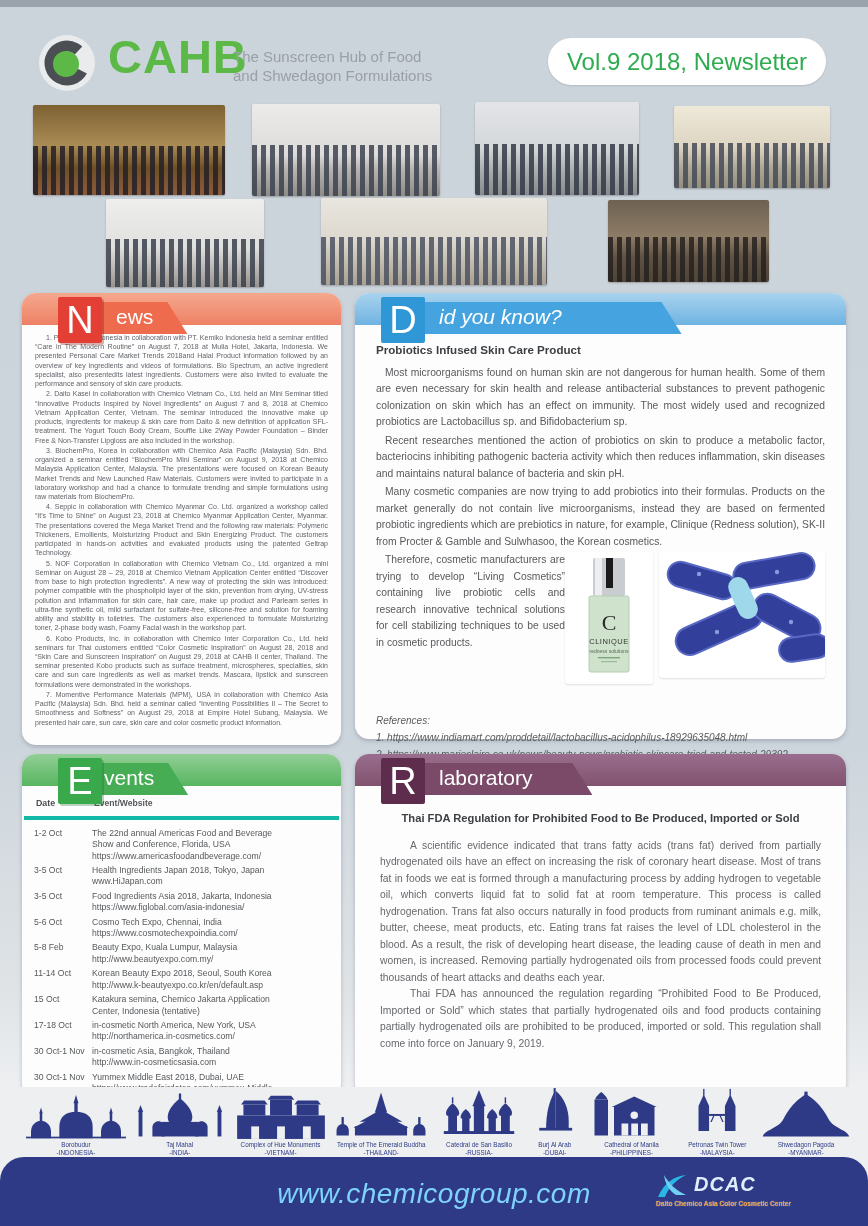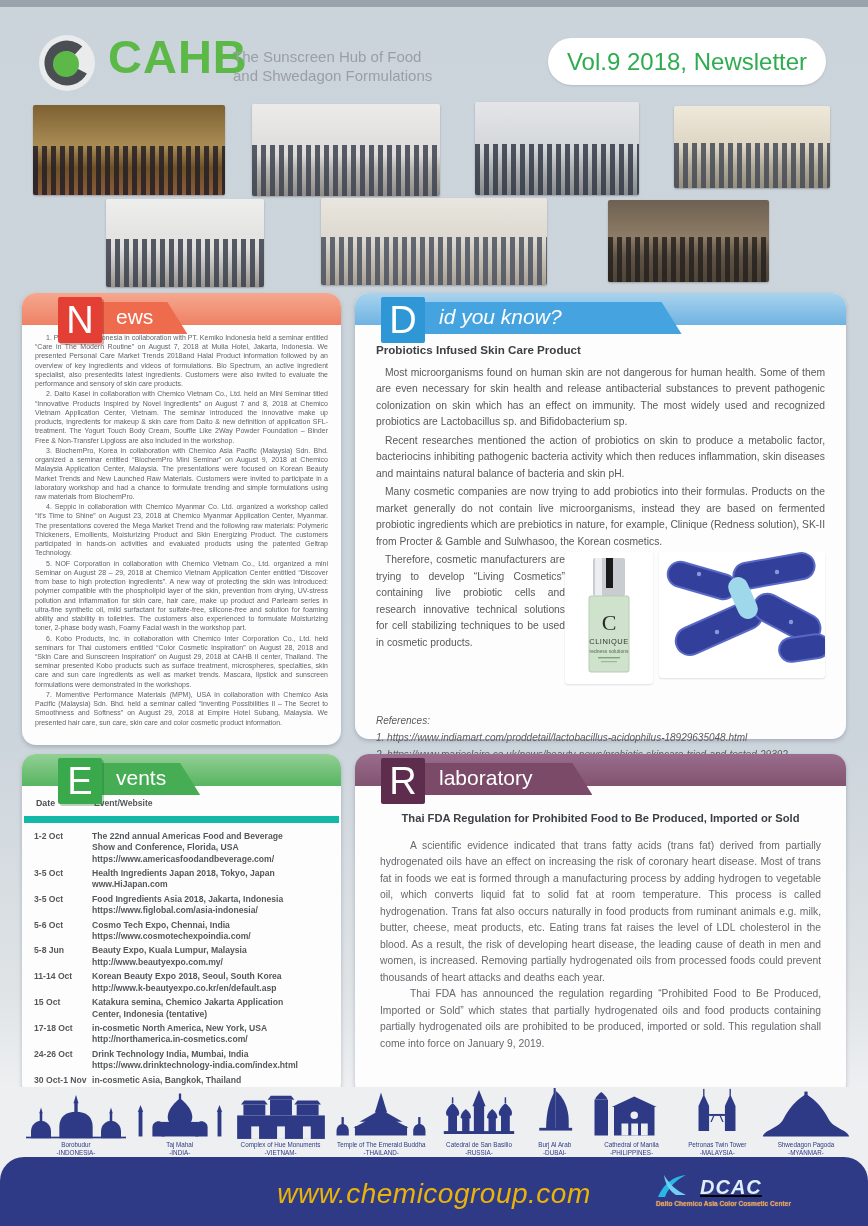--- a/index.html
+++ b/index.html
@@ -40,64 +40,64 @@
   .ribbon { position:absolute; top:9px; height:32px; line-height:30px; z-index:2; color:#fff; font-size:21px;
     padding:0 34px 0 36px; clip-path:polygon(0 0, calc(100% - 20px) 0, 100% 100%, 0 100%); }
   .panel-news   .p-hd { background:linear-gradient(180deg,#f5a88e,#ee8165); }
   .panel-news   .initial { left:36px; background:#e43f35; box-shadow:2px 2px 0 rgba(150,30,25,.35); }
   .panel-news   .ribbon  { left:58px; background:#ee6b4e; }
   .panel-dyk    .p-hd { background:linear-gradient(180deg,#a9d3ee,#6fb3e2); }
   .panel-dyk    .initial { left:26px; background:#2f97d6; }
   .panel-dyk    .ribbon  { left:48px; background:#45a3df; padding-right:120px;font-style:italic; }
   .panel-events .p-hd { background:linear-gradient(180deg,#93cf96,#57b560); }
   .panel-events .initial { left:36px; background:#3aa94c; box-shadow:2px 2px 0 rgba(25,110,45,.3); }
-  .panel-events .ribbon  { left:58px; background:#46ad55;text-align:right; }
+  .panel-events .ribbon  { left:46px; background:#46ad55;text-align:right; }
   .panel-reg    .p-hd { background:linear-gradient(180deg,#9a6d8e,#81536f); }
   .panel-reg    .initial { left:26px; background:#5e2d4e; }
   .panel-reg    .ribbon  { left:48px; background:#7a4a68; padding-right:60px; }
   
   .news-body { padding:8px 13px 0; }
   .news-body p { font-size:7px; line-height:1.32; color:#606468; text-align:justify; text-indent:11px; margin-bottom:1px; }
   
   .dyk-body { padding:14px 21px 0; color:#58595b; }
   .dyk-title { text-align:left; font-size:11.6px; font-weight:bold; color:#3c3f42; margin:4px 0 9px; }
   .dyk-body p.t { font-size:10.3px; line-height:1.6; text-align:justify; text-indent:9px; margin-bottom:2px; }
   .dyk-bottom { display:flex; margin-top:2px; }
   .dyk-side { width:246px; font-size:10.3px; line-height:1.6; text-align:justify; text-indent:9px; }
   .dyk-imgs { flex:1; display:flex; gap:6px; justify-content:flex-end; align-items:flex-start; }
   .img-card { background:#fff; border-radius:3px; box-shadow:0 1px 2px rgba(0,0,0,.12); }
   .dyk-refs { margin-top:28px; font-style:italic; font-size:10px; line-height:1.7; color:#595b5d; }
   
   .ev-head { display:flex; padding:12px 12px 6px; font-size:8.8px; font-weight:bold; color:#4b4e50;
-    border-bottom:7px solid #14b8a6; margin:0 2px; }
+    border-bottom:4px solid #14b8a6; margin:0 2px; }
   .ev-rows { padding:8px 12px 0; }
-  .ev-row { display:flex; margin-bottom:3px;font-weight:bold; }
+  .ev-row { display:flex; margin-bottom:3px; }
   .ev-date { width:58px; flex:none; font-size:8.6px; color:#55585a; line-height:1.33; }
   .ev-text { flex:1; font-size:8.6px; color:#55585a; line-height:1.33; white-space:pre-line; }
   .ev-head .ev-date { font-size:8.8px; color:#4b4e50; }
   
   .reg-body { padding:14px 25px 0; }
   .reg-title { text-align:center; font-size:11.2px; font-weight:bold; color:#3e4144; margin:12px 6px 14px; }
   .reg-body p.t { font-size:10.3px; line-height:1.6; color:#66686b; text-align:justify; text-indent:30px; }
   .reg-ref { margin-top:40px; font-style:italic; font-size:10px; color:#595b5d; }
   
   .footer-light { position:absolute; left:0; top:1080px; width:868px; height:146px; background:#edeff1; }
   .landmarks { position:absolute; left:26px; right:14px; top:1078px; height:72px; z-index:2;
     display:flex; align-items:flex-end; justify-content:space-between; }
   .landmark { display:flex; flex-direction:column; align-items:center; color:#2e3a85; }
   .landmark svg { display:block; }
   .lm-name { font-size:6.3px; line-height:1.3; margin-top:2px; text-align:center; }
   .lm-country { font-size:6.3px; line-height:1.2; text-align:center; }
   .navy { position:absolute; left:0; top:1150px; width:868px; height:76px; background:#2e3a86;
     border-radius:24px 24px 0 0; z-index:1; }
-  .website { position:absolute; left:0; right:0; top:21px; text-align:center; color:#eab308;
+  .website { position:absolute; left:0; right:0; top:21px; text-align:center; color:#7dd3fc;
     font-size:28px; font-style:italic; letter-spacing:.5px; }
   .cmc { position:absolute; left:30px; top:5px; }
   .dcac { position:absolute; right:16px; top:16px; width:196px; }
-  .dcac-top { display:flex; align-items:flex-end; gap:10px;text-decoration:underline; }
+  .dcac-top { display:flex; align-items:flex-start; gap:4px; }
   .dcac-name { color:#dfeefc; font-size:20px; font-weight:bold; font-style:italic; letter-spacing:1px; }
   .dcac-sub { color:#eb9a3c; font-size:6.6px; font-weight:bold; margin-top:1px; text-shadow:0 0 1px rgba(255,255,255,.6); }
   .lm-fill { fill:#2e3a85; }
 </style>
 </head>
 <body>
 
 <div class="page">
 
   <div class="hdr">
@@ -221,43 +221,38 @@
           <div class="ev-date">3-5 Oct</div>
           <div class="ev-text">Food Ingredients Asia 2018, Jakarta, Indonesia
 https://www.figlobal.com/asia-indonesia/</div>
         </div>
       <div class="ev-row">
           <div class="ev-date">5-6 Oct</div>
           <div class="ev-text">Cosmo Tech Expo, Chennai, India
 https://www.cosmotechexpoindia.com/</div>
         </div>
       <div class="ev-row">
-          <div class="ev-date">5-8 Jun</div>
+          <div class="ev-date">5-8 Feb</div>
           <div class="ev-text">Beauty Expo, Kuala Lumpur, Malaysia
 http://www.beautyexpo.com.my/</div>
         </div>
       <div class="ev-row">
           <div class="ev-date">11-14 Oct</div>
           <div class="ev-text">Korean Beauty Expo 2018, Seoul, South Korea
 http://www.k-beautyexpo.co.kr/en/default.asp</div>
         </div>
       <div class="ev-row">
           <div class="ev-date">15 Oct</div>
           <div class="ev-text">Katakura semina, Chemico Jakarta Application
 Center, Indonesia (tentative)</div>
         </div>
       <div class="ev-row">
           <div class="ev-date">17-18 Oct</div>
           <div class="ev-text">in-cosmetic North America, New York, USA
 http://northamerica.in-cosmetics.com/</div>
-        </div>
-      <div class="ev-row">
-          <div class="ev-date">24-26 Oct</div>
-          <div class="ev-text">Drink Technology India, Mumbai, India
-https://www.drinktechnology-india.com/index.html</div>
         </div>
       <div class="ev-row">
           <div class="ev-date">30 Oct-1 Nov</div>
           <div class="ev-text">in-cosmetic Asia, Bangkok, Thailand
 http://www.in-cosmeticsasia.com</div>
         </div>
       <div class="ev-row">
           <div class="ev-date">30 Oct-1 Nov</div>
           <div class="ev-text">Yummex Middle East 2018, Dubai, UAE
 https://www.tradefairdates.com/yummex-Middle

